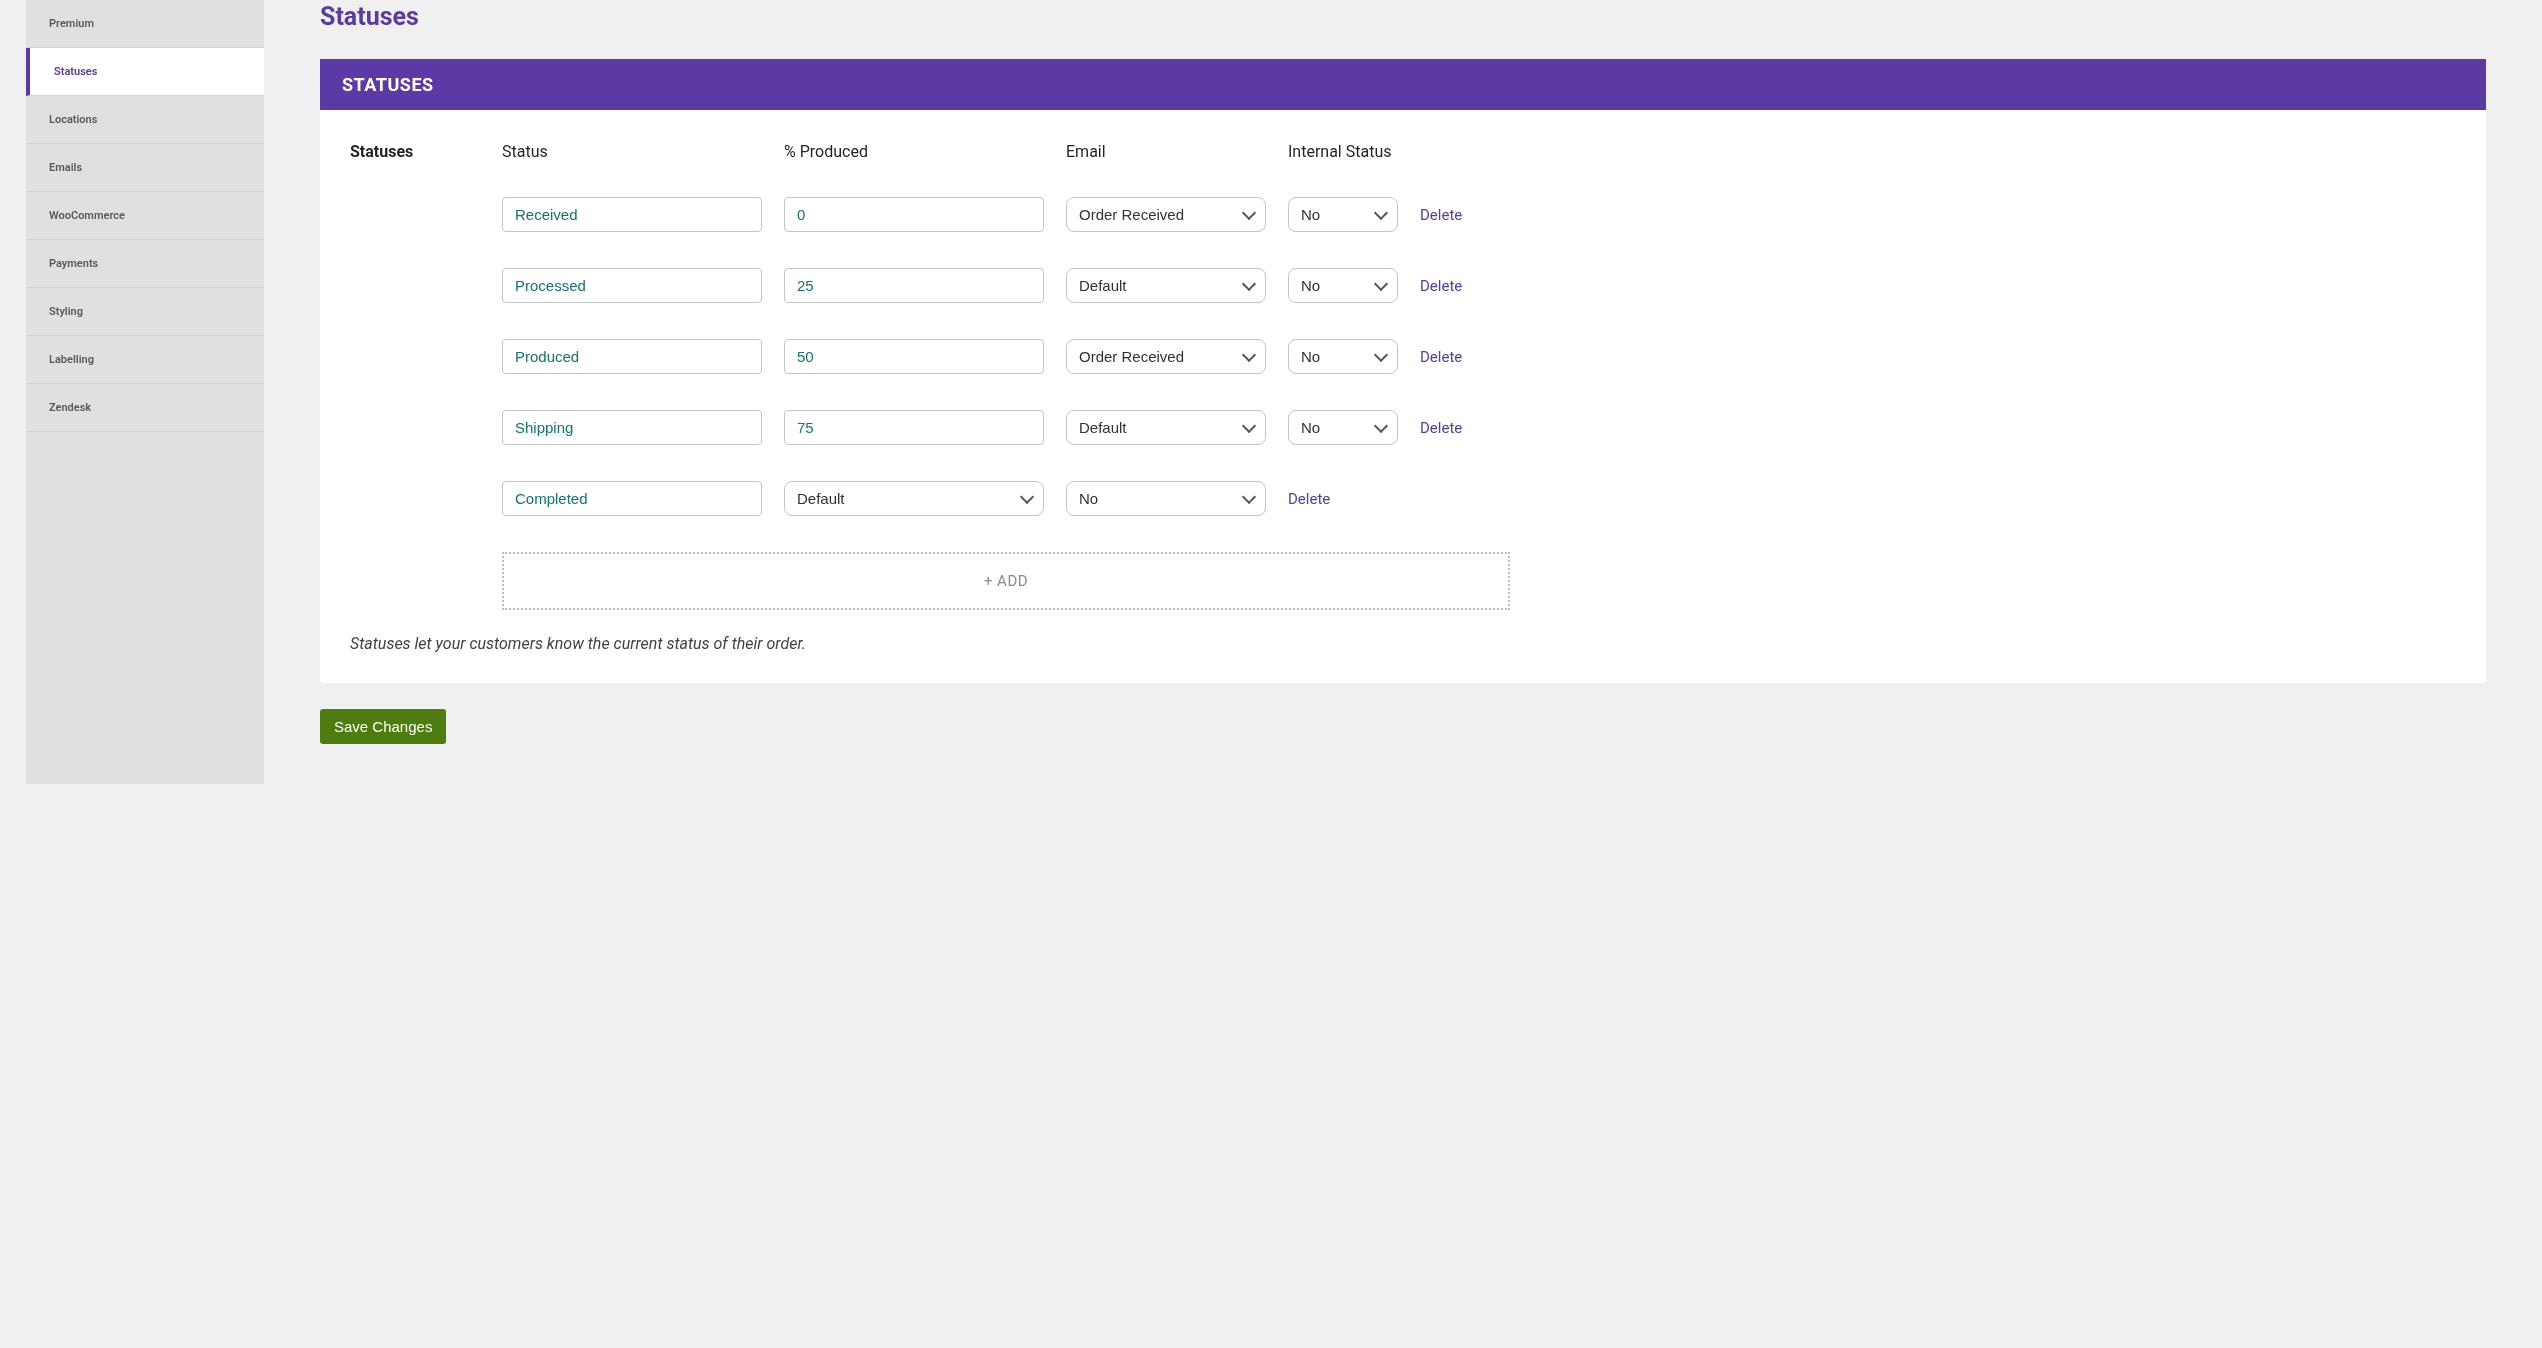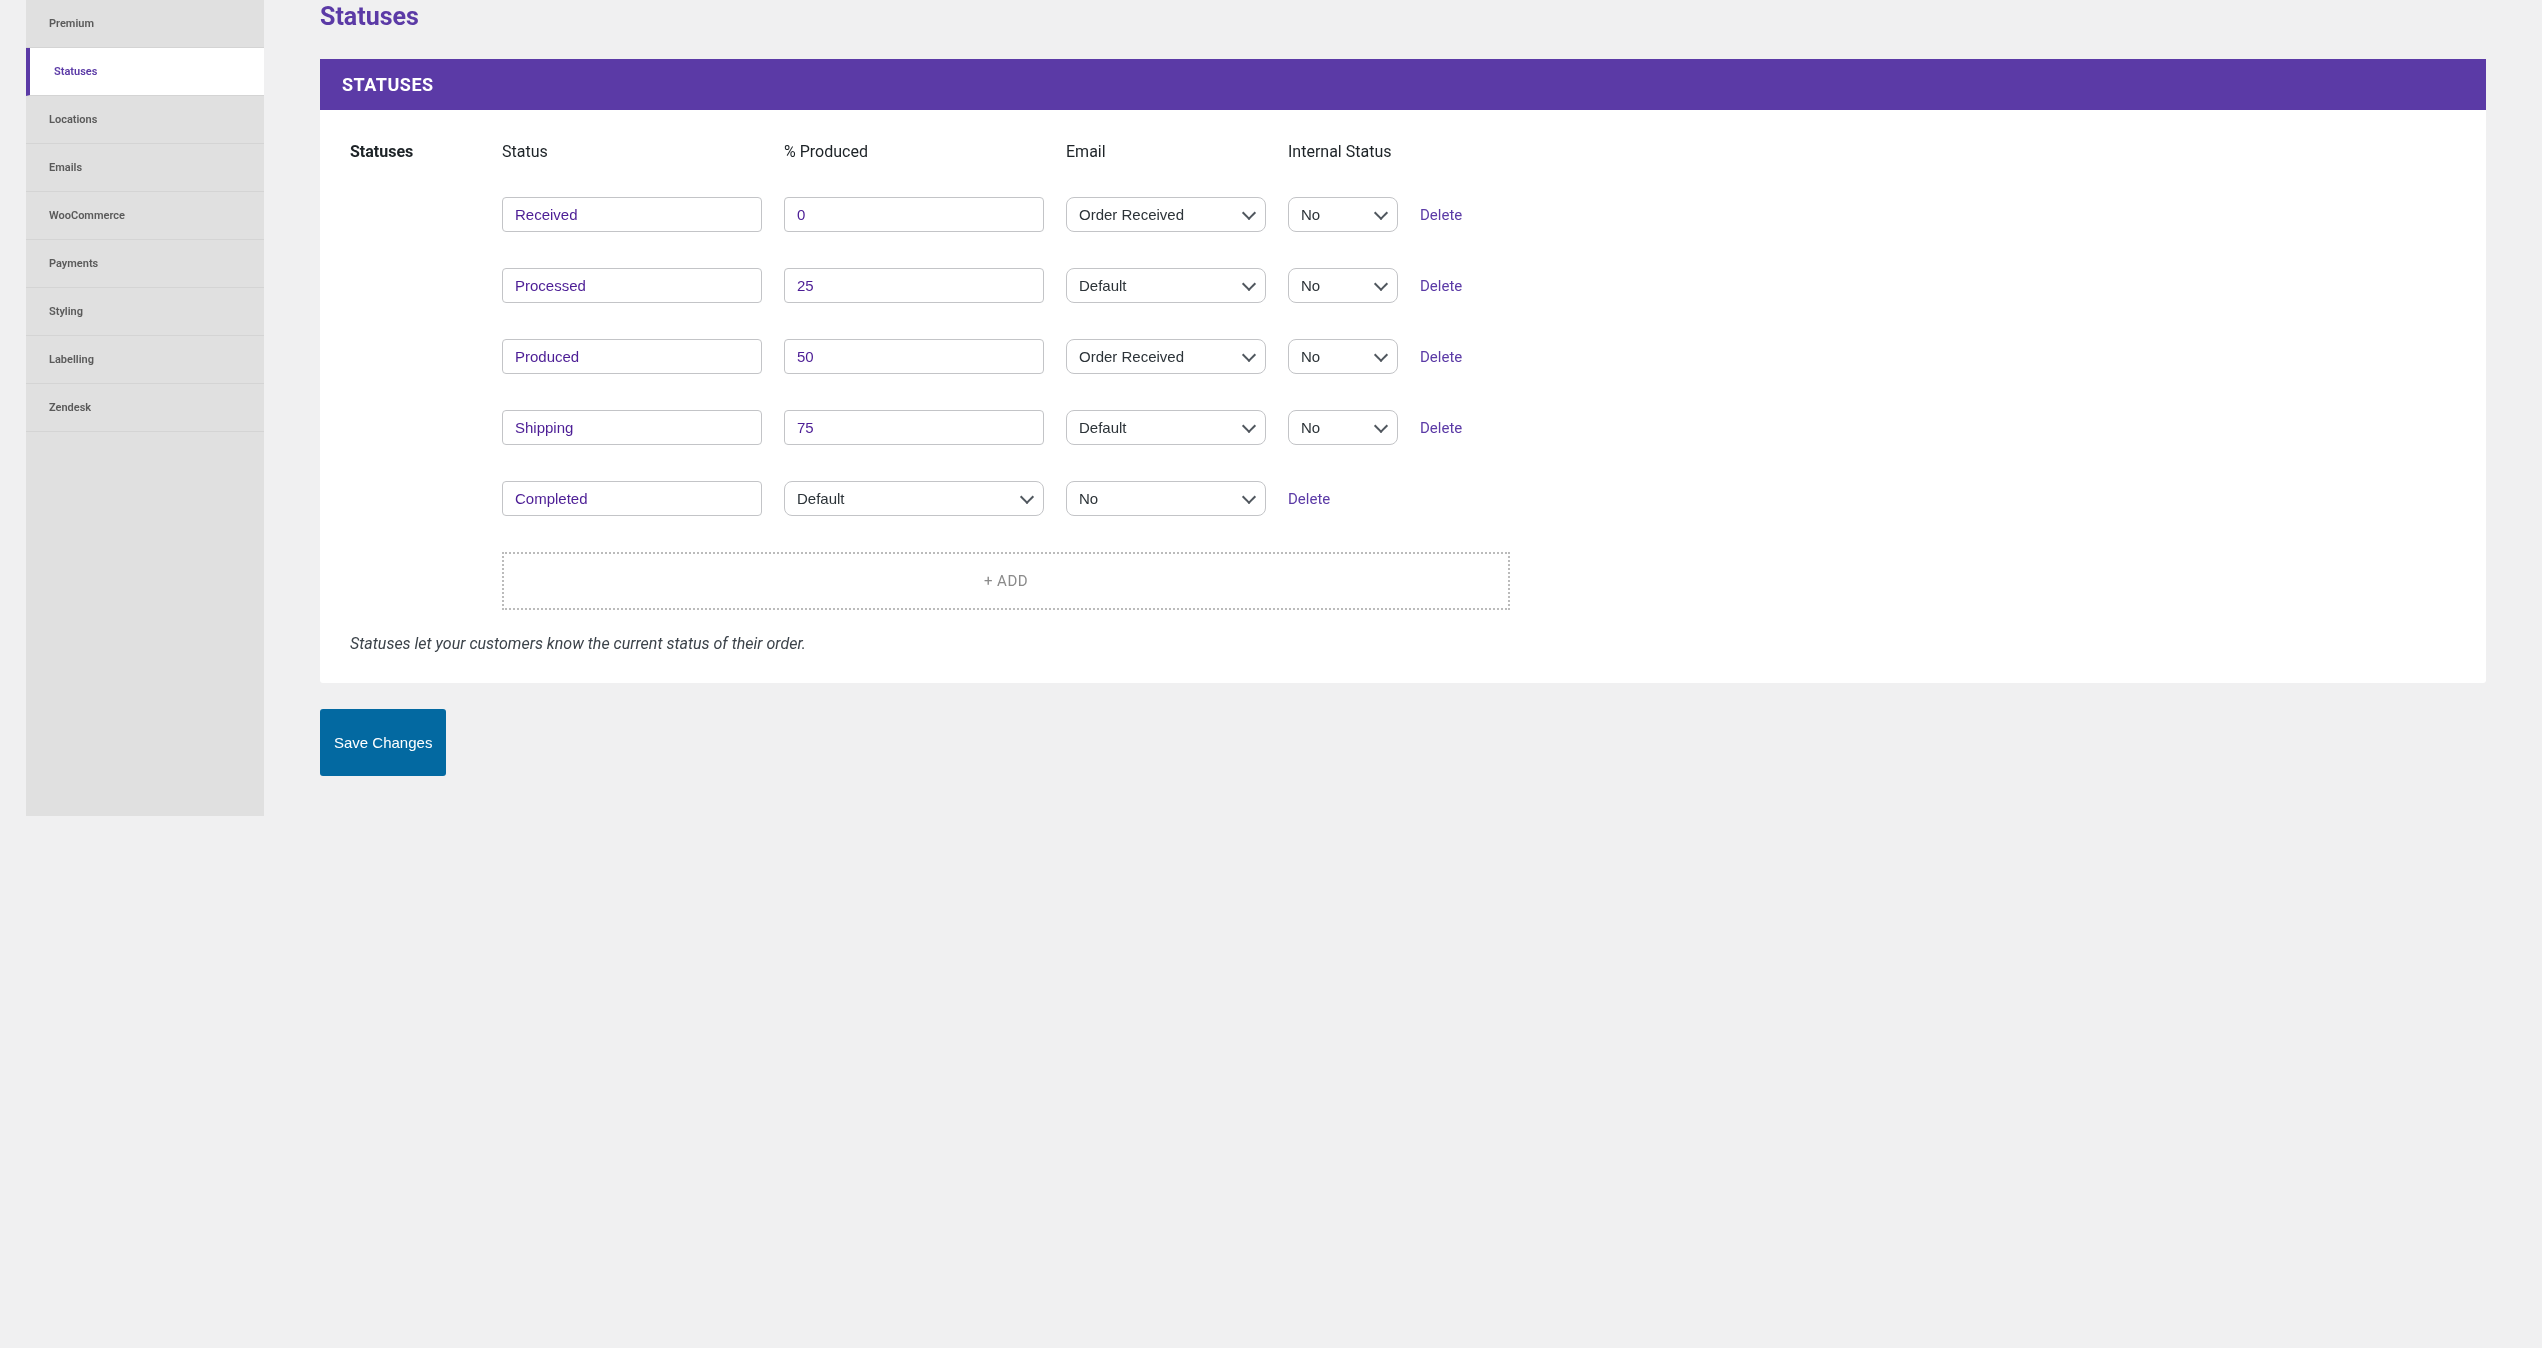--- a/index.html
+++ b/index.html
@@ -83,21 +83,21 @@
     .td {
       padding: 18px 0;
     }
     input[type="text"] {
       width: 100%;
       padding: 8px 12px;
       font-size: 15px;
       border: 1px solid #c3c4c7;
       border-radius: 4px;
       background: #fff;
-      color: #4c1d95;
+      color: #0f766e;
     }
     .select-wrap {
       position: relative;
       width: 100%;
     }
     .select-wrap select {
       width: 100%;
       padding: 8px 30px 8px 12px;
       font-size: 15px;
       border: 1px solid #c3c4c7;
@@ -140,25 +140,25 @@
       cursor: pointer;
     }
     .description {
       grid-column: 1 / 7;
       margin-top: 24px;
       font-size: 16px;
       color: #3c434a;
       font-style: italic;
     }
     .save-button {
-      background: #0369a1;
+      background: #4d7c0f;
       color: #fff;
       border: none;
       font-size: 15px;
-      padding: 25px 14px;
+      padding: 9px 14px;
       border-radius: 3px;
       cursor: pointer;
     }
   </style>
 </head>
 <body>
 
 <div class="wrapper">
   <nav class="sidebar">
     <div class="sidebar-item">Premium</div>

